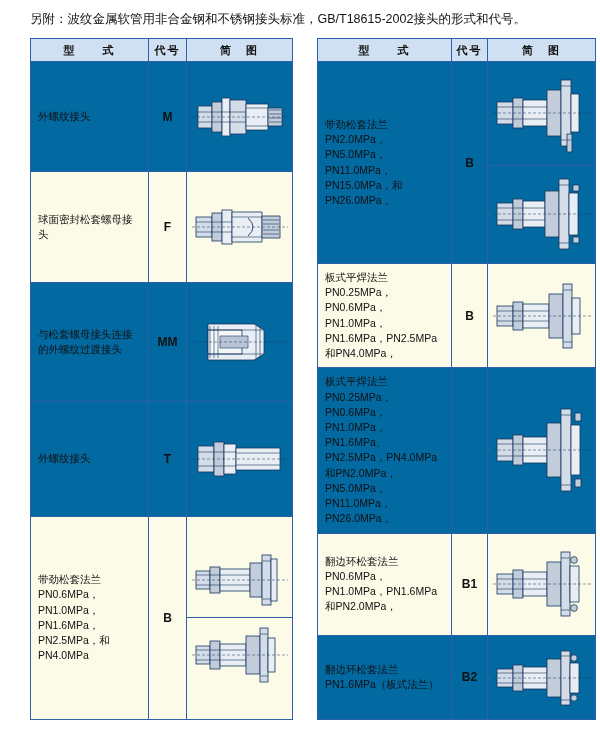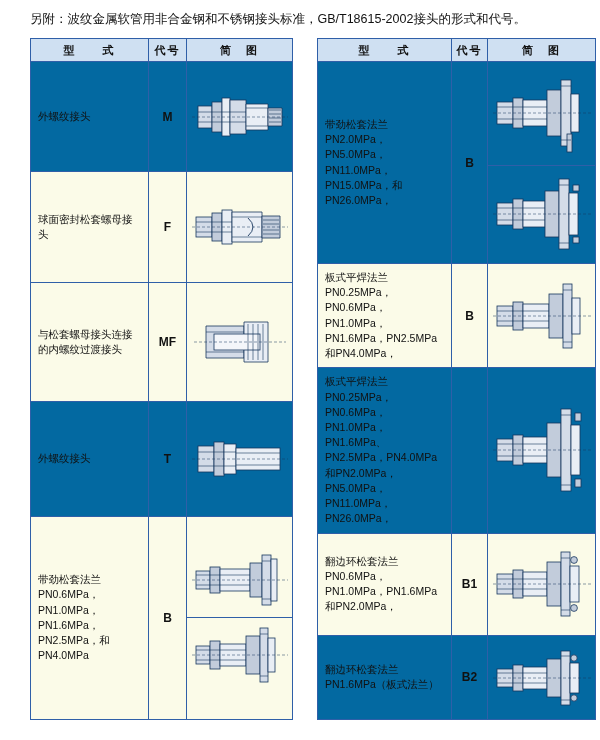--- a/index.html
+++ b/index.html
@@ -150,43 +150,44 @@
                 <line x1="73" y1="22" x2="89" y2="22" class="ln-thin"></line>
                 <line x1="73" y1="26" x2="89" y2="26" class="ln-thin"></line>
                 <line x1="73" y1="32" x2="89" y2="32" class="ln-thin"></line>
                 <line x1="73" y1="36" x2="89" y2="36" class="ln-thin"></line>
                 <line x1="2" y1="29" x2="98" y2="29" class="dash"></line>
               </svg>
             </div>
           </td>
         </tr>
 
-
-        <tr class="row-yellow" style="height:88px">
-          <td class="c-type">
-            <div class="cell-txt">与松套螺母接头连接的内螺纹过渡接头</div>
-          </td>
-          <td class="c-code">MF</td>
+        <tr class="row-white" style="height:88px">
+          <td class="c-type">
+            <div class="cell-txt">与松套螺母接头连接的外螺纹过渡接头</div>
+          </td>
+          <td class="c-code">MM</td>
           <td class="c-fig">
             <div class="figwrap">
               <svg width="100" height="64" viewBox="0 0 100 64">
-                <path d="M16 16 L54 16 L54 48 L16 48 Z" class="fill-b"></path>
-                <path d="M54 12 L78 12 L78 52 L54 52 Z" class="fill-a"></path>
-                <rect x="24" y="24" width="46" height="16" class="fill-d"></rect>
-                <line x1="16" y1="22" x2="54" y2="22" class="ln-thin"></line>
-                <line x1="16" y1="42" x2="54" y2="42" class="ln-thin"></line>
-                <line x1="58" y1="14" x2="58" y2="50" class="ln-thin"></line>
-                <line x1="63" y1="14" x2="63" y2="50" class="ln-thin"></line>
-                <line x1="68" y1="14" x2="68" y2="50" class="ln-thin"></line>
-                <line x1="73" y1="14" x2="73" y2="50" class="ln-thin"></line>
+                <path d="M18 14 L64 14 L74 20 L74 44 L64 50 L18 50 Z" class="fill-a"></path>
+                <rect x="18" y="20" width="34" height="24" class="fill-d"></rect>
+                <path d="M30 26 L58 26 L58 38 L30 38 Z" class="hatch"></path>
+                <line x1="18" y1="20" x2="74" y2="20" class="ln-thin"></line>
+                <line x1="18" y1="44" x2="74" y2="44" class="ln-thin"></line>
+                <line x1="20" y1="16" x2="20" y2="48" class="ln-thin"></line>
+                <line x1="24" y1="16" x2="24" y2="48" class="ln-thin"></line>
+                <line x1="28" y1="16" x2="28" y2="48" class="ln-thin"></line>
+                <line x1="66" y1="16" x2="66" y2="48" class="ln-thin"></line>
+                <line x1="70" y1="16" x2="70" y2="48" class="ln-thin"></line>
                 <line x1="4" y1="32" x2="96" y2="32" class="dash"></line>
               </svg>
             </div>
           </td>
         </tr>
+
 
         <tr class="row-white" style="height:86px">
           <td class="c-type">
             <div class="cell-txt">外螺纹接头</div>
           </td>
           <td class="c-code">T</td>
           <td class="c-fig">
             <div class="figwrap">
               <svg width="100" height="62" viewBox="0 0 100 62">
                 <rect x="8" y="18" width="16" height="26" class="fill-b"></rect>

